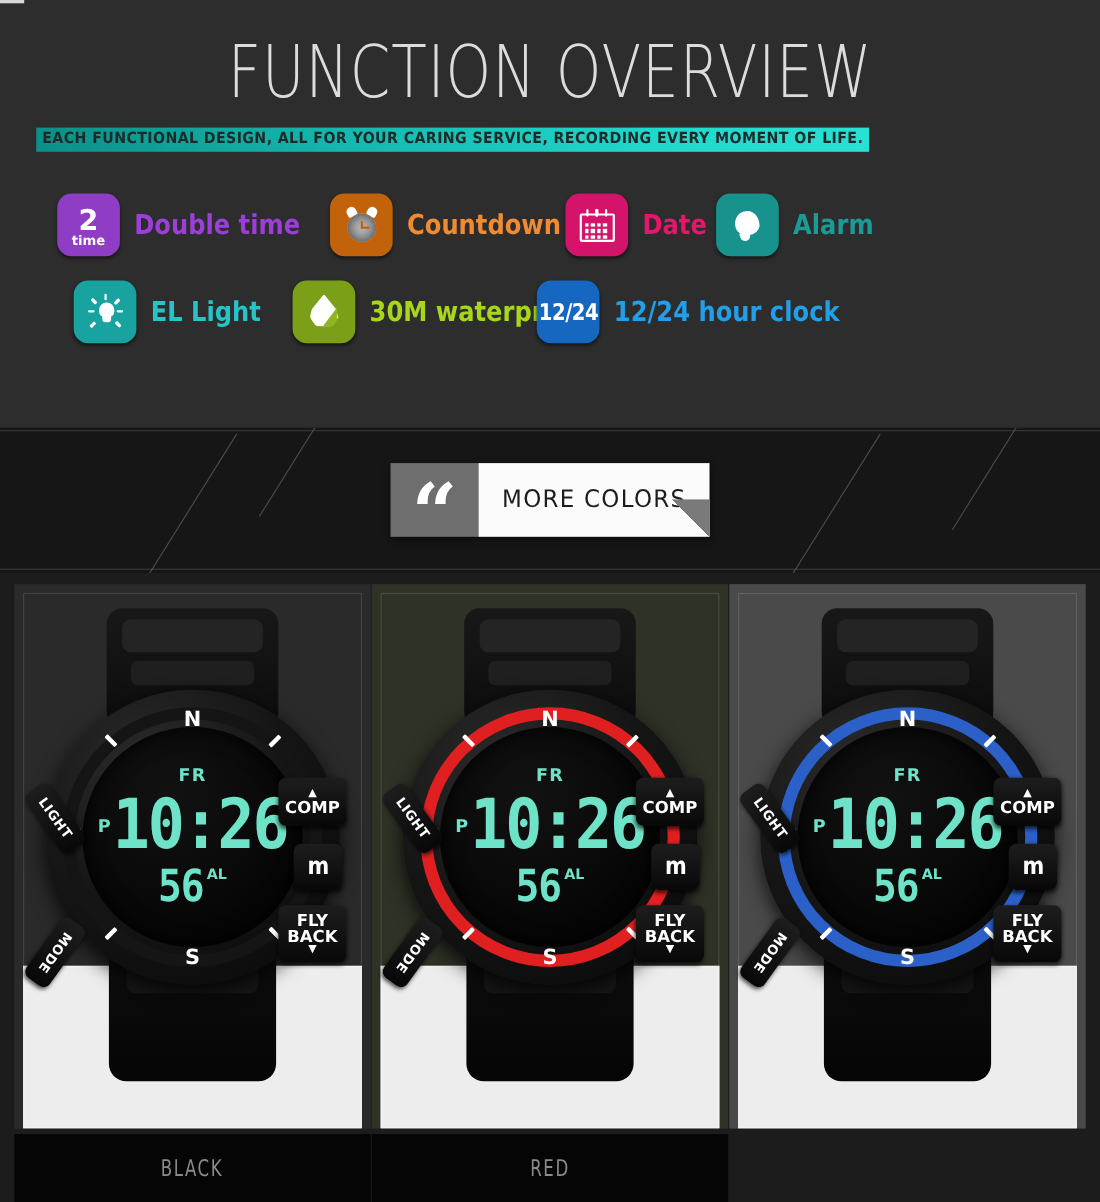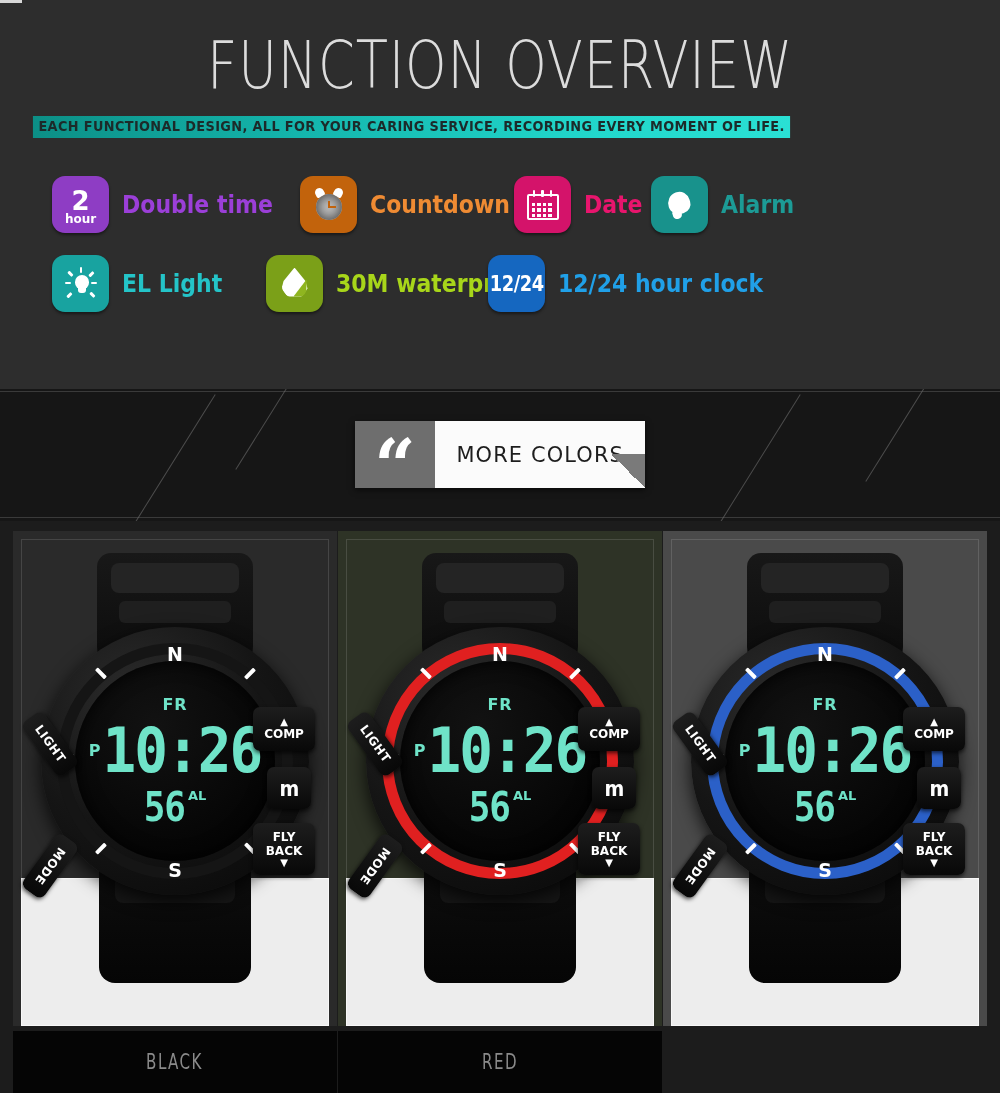--- a/index.html
+++ b/index.html
@@ -311,21 +311,21 @@
     box-shadow:0 2px 4px rgba(0,0,0,0.7);
   }
   .btn.light { left:-4px; top:84px; width:26px; height:66px; transform:rotate(-36deg); }
   .btn.mode  { left:-4px; top:206px; width:26px; height:66px; transform:rotate(36deg); }
   .btn.light span, .btn.mode span {
     font-size:12px; letter-spacing:0.5px; transform:rotate(90deg); white-space:nowrap;
   }
   .btn.comp { right:-6px; top:80px; width:62px; height:44px; }
   .btn.flyback { right:-6px; top:196px; width:62px; height:52px; }
   .btn.mid { right:-2px; top:140px; width:44px; height:42px; }
-  .btn.comp .lbl, .btn.flyback .lbl { font-size:12px; line-height:14px; }
+  .btn.comp .lbl, .btn.flyback .lbl { font-size:15px; line-height:14px; }
   .btn .tri { font-size:10px; line-height:10px; }
   .btn.mid .glyph {
     font-family:"DejaVu Sans", sans-serif; font-size:19px; font-weight:bold;
     color:#fff; letter-spacing:-1px; transform:scaleY(1.15);
   }
 </style>
 </head>
 <body>
 
 <div class="header">
@@ -336,21 +336,21 @@
   <div class="subtitle-wrap">
     <span class="subtitle">EACH FUNCTIONAL DESIGN, ALL FOR YOUR CARING SERVICE, RECORDING EVERY MOMENT OF LIFE.</span>
   </div>
 
   <div class="features">
     <div class="frow">
 
       <div class="fitem" style="width:248px;">
         <div class="ficon ic-2time" style="background:#8e3dc4;">
           <div class="big">2</div>
-          <div class="sml">hour</div>
+          <div class="sml">time</div>
         </div>
         <div class="flabel" style="color:#9b3fd8;">Double time</div>
       </div>
 
       <div class="fitem" style="width:214px;">
         <div class="ficon" style="background:#c2630c;">
           <div class="clock">
             <div class="ear l"></div>
             <div class="ear r"></div>
             <div class="face"></div>
@@ -395,21 +395,21 @@
           </div>
         </div>
         <div class="flabel" style="color:#1c9b96;">Alarm</div>
       </div>
 
     </div>
 
     <div class="frow">
 
 
-      <div class="fitem" style="width:214px;">
+      <div class="fitem" style="width:214px;justify-content:center;">
         <div class="ficon" style="background:#18a3a0;">
           <div class="bulb">
             <div class="ray" style="left:16px;top:0px;width:2.5px;height:6px;"></div>
             <div class="ray" style="left:5px;top:4px;width:2.5px;height:6px;transform:rotate(-45deg);"></div>
             <div class="ray" style="left:26px;top:4px;width:2.5px;height:6px;transform:rotate(45deg);"></div>
             <div class="ray" style="left:1px;top:15px;width:6px;height:2.5px;"></div>
             <div class="ray" style="right:1px;top:15px;width:6px;height:2.5px;"></div>
             <div class="ray" style="left:4px;top:25px;width:2.5px;height:6px;transform:rotate(45deg);"></div>
             <div class="ray" style="right:4px;top:25px;width:2.5px;height:6px;transform:rotate(-45deg);"></div>
             <div class="glass"></div>

